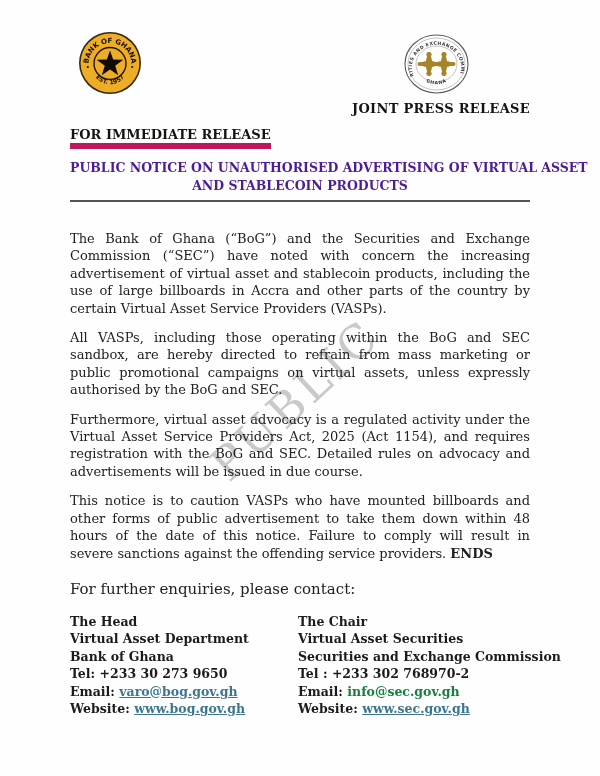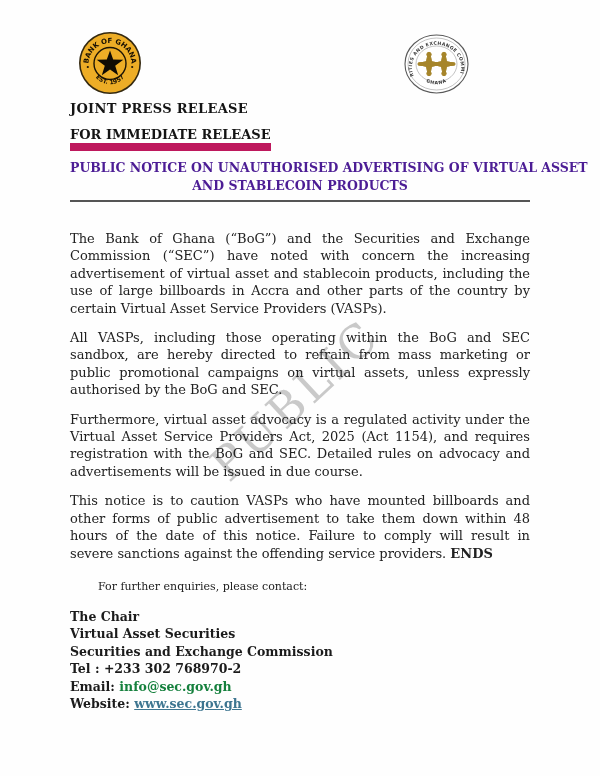--- a/index.html
+++ b/index.html
@@ -32,35 +32,35 @@
     white-space: nowrap;
     user-select: none;
   }
 
   
   .logo-row { position: relative; height: 97px; }
   .bog-logo { position: absolute; left: 8px; top: 30px; }
   .sec-logo { position: absolute; left: 333px; top: 33px; }
 
   .joint-title {
-    text-align: left;
+    text-align: right;
     font-weight: bold;
     font-size: 13px;
     letter-spacing: 0.3px;
     margin-top: 4px;
     color: #141414;
   }
   .release-type {
     margin-top: 11px;
     font-weight: bold;
     font-size: 13px;
     color: #141414;
   }
   .release-type span {
-    border-bottom: 8px solid #be185d;
+    border-bottom: 6px solid #be185d;
     padding-bottom: 1px;
   }
   .doc-title {
     margin-top: 17px;
     text-align: center;
     font-weight: bold;
     font-size: 12.5px;
     line-height: 18px;
     color: #4c1d95;
   }
@@ -76,35 +76,34 @@
     margin: 0 0 12px 0;
     font-size: 13px;
     line-height: 17.4px;
     text-align: justify;
   }
   .body-text p.first { margin-top: 28px; }
   .ends { font-weight: bold; }
 
   .enquiries {
     margin-top: 18px;
-    font-size: 11px;
-    margin-left: 28px;
+    font-size: 15px;
   }
 
   .contact-row {
     display: flex;
     margin-top: 15px;
     font-size: 12.5px;
     line-height: 17.4px;
     font-weight: bold;
     color: #1b1b1b;
   }
   .contact-col { white-space: nowrap; }
   .contact-col.left { width: 213px; flex: 0 0 213px; }
-  .contact-col.right { flex: 1; }
+  .contact-col.right { flex: 1; margin-left: 15px; }
   a.doc-link {
     color: #3d7590;
     text-decoration: underline;
     cursor: pointer;
   }
   .plain-email { color: #15803d; text-decoration: none; }
 
   .logo-svg-text { font-family: "DejaVu Sans", sans-serif; }
 </style>
 </head>
@@ -186,20 +185,28 @@
     <div class="body-text">
       <p class="first">The Bank of Ghana (“BoG”) and the Securities and Exchange Commission (“SEC”) have noted with concern the increasing advertisement of virtual asset and stablecoin products, including the use of large billboards in Accra and other parts of the country by certain Virtual Asset Service Providers (VASPs).</p>
       <p>All VASPs, including those operating within the BoG and SEC sandbox, are hereby directed to refrain from mass marketing or public promotional campaigns on virtual assets, unless expressly authorised by the BoG and SEC.</p>
       <p>Furthermore, virtual asset advocacy is a regulated activity under the Virtual Asset Service Providers Act, 2025 (Act 1154), and requires registration with the BoG and SEC. Detailed rules on advocacy and advertisements will be issued in due course.</p>
       <p><span>This notice is to caution VASPs who have mounted billboards and other forms of public advertisement to take them down within 48 hours of the date of this notice. Failure to comply will result in severe sanctions against the offending service providers. </span><span class="ends">ENDS</span></p>
     </div>
 
     <div class="enquiries">For further enquiries, please contact:</div>
 
     <div class="contact-row">
+      <div class="contact-col left">
+        <div>The Head</div>
+        <div>Virtual Asset Department</div>
+        <div>Bank of Ghana</div>
+        <div>Tel: +233 30 273 9650</div>
+        <div><span>Email: </span><a class="doc-link">varo@bog.gov.gh</a></div>
+        <div><span>Website: </span><a class="doc-link">www.bog.gov.gh</a></div>
+      </div>
       <div class="contact-col right">
         <div>The Chair</div>
         <div>Virtual Asset Securities</div>
         <div>Securities and Exchange Commission</div>
         <div>Tel : +233 302 768970-2</div>
         <div><span>Email: </span><span class="plain-email">info@sec.gov.gh</span></div>
         <div><span>Website: </span><a class="doc-link">www.sec.gov.gh</a></div>
       </div>
     </div>
 

